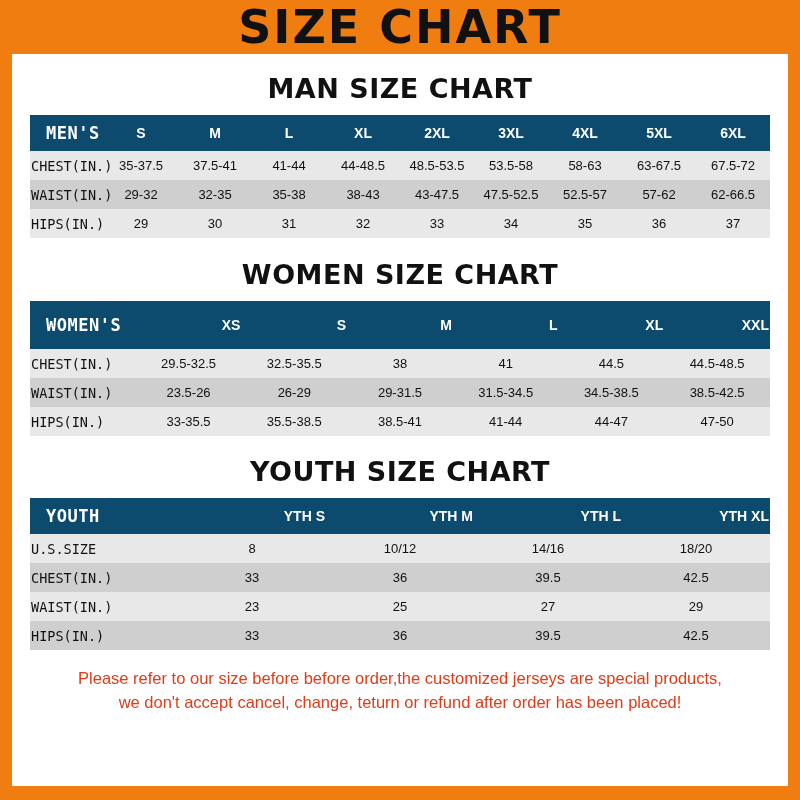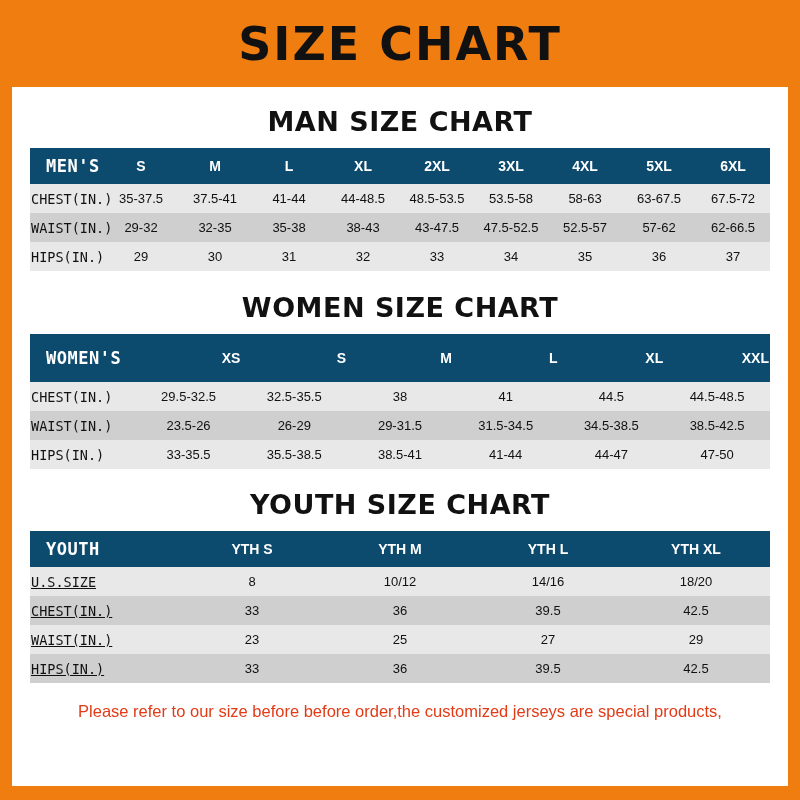--- a/index.html
+++ b/index.html
@@ -17,21 +17,21 @@
     width: 800px;
     height: 800px;
     position: relative;
     background: #fff;
     box-sizing: border-box;
     border-left: 12px solid #f07d0f;
     border-right: 12px solid #f07d0f;
   }
   .top-banner {
     background: #f07d0f;
-    height: 87px;
+    height: 54px;
     margin: 0 -12px;
     display: flex;
     align-items: center;
     justify-content: center;
   }
   .top-banner .title {
     font-family: "DejaVu Sans", sans-serif;
     font-weight: bold;
     font-size: 46px;
     letter-spacing: 2px;
@@ -104,25 +104,25 @@
 
   
   .women-table thead th { font-size: 17px; }
   .women-table thead th.rowlabel { font-size: 18px; }
   .women-table thead tr { height: 48px; }
   .women-table thead th { height: 40px; text-align: right; }
   .women-table tbody td { height: 31px; font-size: 14.5px; }
   .women-table tbody td.rowlabel { font-size: 15px; }
 
   
-  .youth-table thead th { font-size: 17px; }
+  .youth-table thead th { font-size: 17px; text-align: right; }
   .youth-table thead th.rowlabel { font-size: 18px; }
   .youth-table thead th { height: 40px; }
   .youth-table tbody td { height: 33px; font-size: 14.5px; }
-  .youth-table tbody td.rowlabel { font-size: 15px; text-decoration: underline; }
+  .youth-table tbody td.rowlabel { font-size: 15px; }
 
   .note {
     margin-top: 17px;
     text-align: center;
     color: #e23b17;
     font-family: "Liberation Sans", sans-serif;
     font-size: 16.5px;
     line-height: 1.45;
     padding: 0 6px;
   }
@@ -284,18 +284,19 @@
           <td>33</td>
           <td>36</td>
           <td>39.5</td>
           <td>42.5</td>
         </tr>
       </tbody>
     </table>
 
     <div class="note">
       <div>Please refer to our size before before order,the customized jerseys are special products,</div>
+      <div>we don't accept cancel, change, teturn or refund after order has been placed!</div>
     </div>
 
   </div>
 
   <div class="bottom-bar"></div>
 </div>
 
 </body></html>

